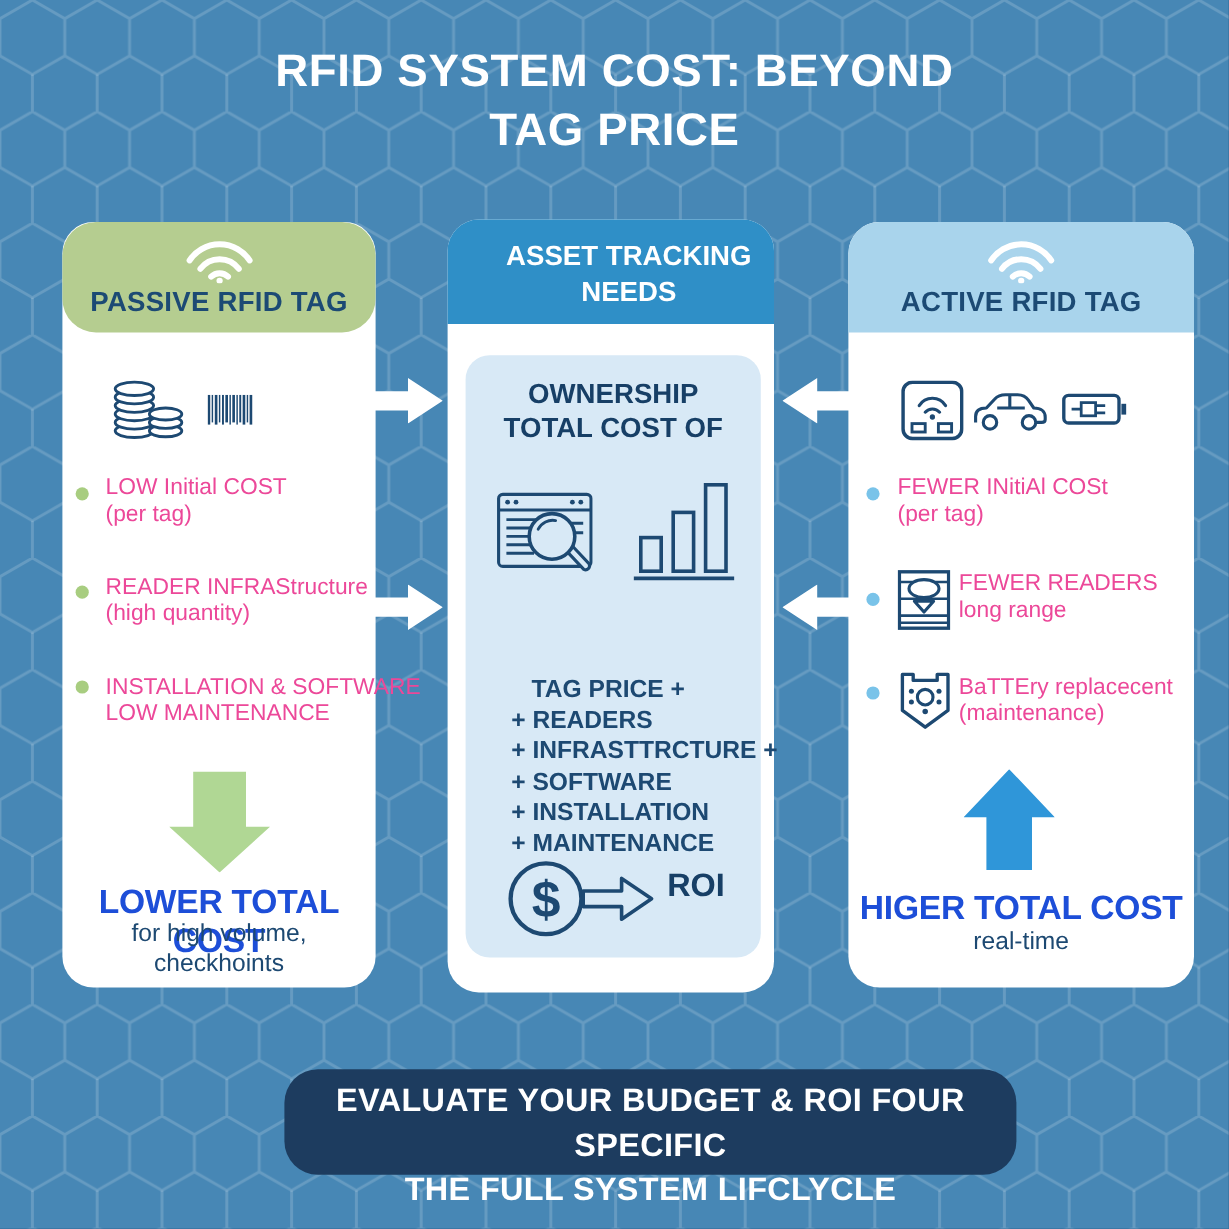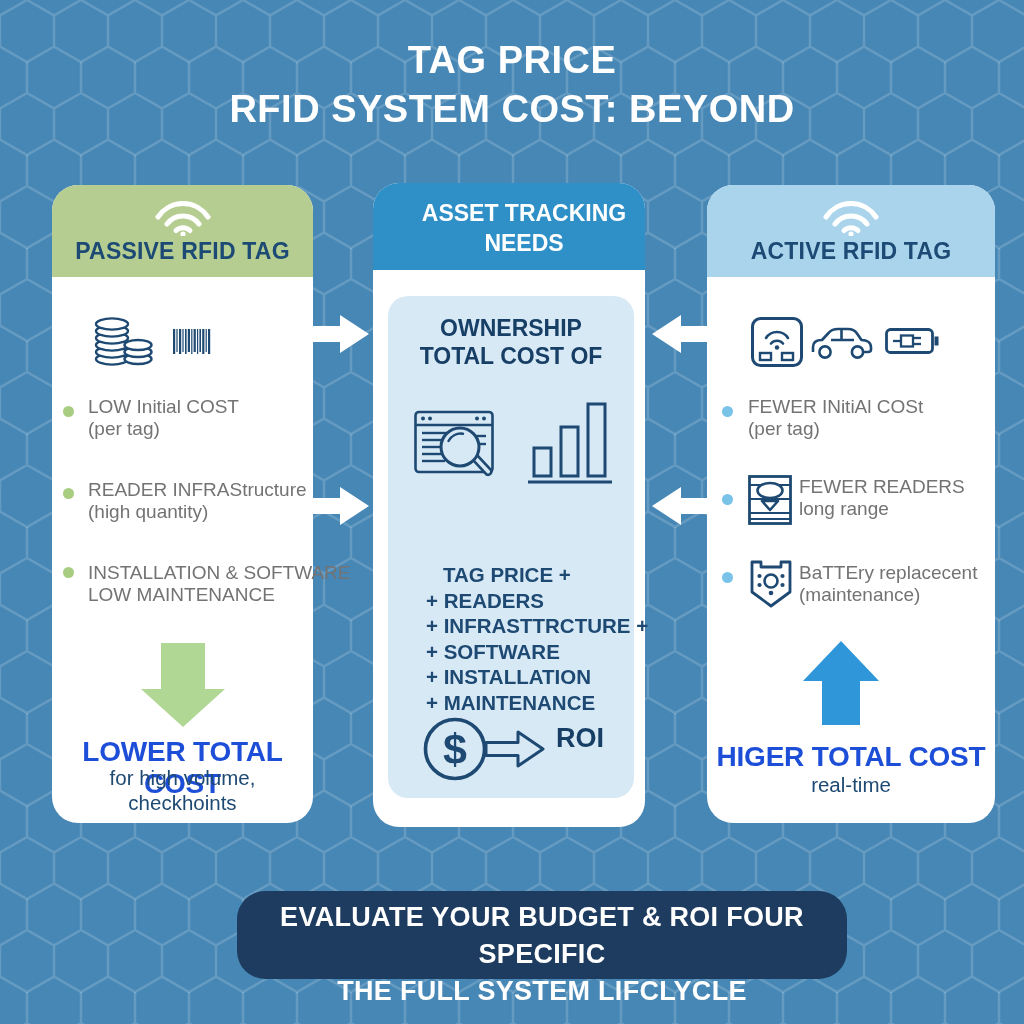--- a/index.html
+++ b/index.html
@@ -7,31 +7,31 @@
          font-family:"Liberation Sans",sans-serif;}
   .bg{position:absolute;left:0;top:0;z-index:0;}
   .abs{position:absolute;}
   .title{left:0;top:36px;width:1024px;text-align:center;color:#ffffff;
          font-size:38px;font-weight:bold;line-height:49px;letter-spacing:.5px;z-index:2;}
   .card{background:#ffffff;border-radius:26px;z-index:1;}
   .lcard{left:52px;top:185px;width:261px;height:638px;}
   .mcard{left:373px;top:183px;width:272px;height:644px;}
   .rcard{left:707px;top:185px;width:288px;height:638px;}
   .hdr{left:0;top:0;width:100%;border-radius:26px 26px 0 0;text-align:center;}
-  .hdr-green{height:92px;background:#b5cd90;}
+  .hdr-green{height:92px;background:#b5cd90;border-radius:28px;}
   .hdr-blue{height:87px;background:#2f8fc7;padding-left:30px;}
   .hdr-lblue{height:92px;background:#a9d4ec;}
   .hdr .wifi{margin-top:9px;}
   .hdr-title{font-size:23px;font-weight:bold;color:#1c4a74;letter-spacing:.2px;margin-top:2px;}
   .hdr-blue .hline{color:#ffffff;font-size:23px;font-weight:bold;line-height:30px;}
   .hdr-blue{padding-top:15px;box-sizing:border-box;}
   .dot{width:11px;height:11px;border-radius:50%;}
   .gdot{background:#a8cd80;}
   .bdot{background:#79c3e9;}
-  .btext{font-size:19px;line-height:22px;color:#737373;white-space:nowrap;}
+  .btext{font-size:19px;line-height:22px;color:#ec4899;white-space:nowrap;}
   .ftitle{width:100%;text-align:center;font-size:28px;font-weight:bold;color:#1d4ed8;letter-spacing:-.2px;}
   .fsub{width:100%;text-align:center;font-size:20.5px;color:#1d4972;}
   .panel{left:15px;top:113px;width:246px;height:502px;background:#d8e9f6;border-radius:20px;}
   .ptitle{left:0;top:18px;width:100%;text-align:center;font-size:23px;font-weight:bold;
           color:#173f66;line-height:28px;}
   .clist{left:38px;top:240px;font-size:20.5px;line-height:25.5px;color:#1d4972;font-weight:bold;white-space:nowrap;margin-top:26px;}
   .clist .indent{padding-left:17px;}
   .roi-label{left:168px;top:427px;font-size:27px;font-weight:bold;color:#173f66;}
   .banner{left:205px;top:891px;width:610px;height:88px;background:#1d3c5f;border-radius:28px;
           text-align:center;color:#ffffff;font-size:27px;font-weight:bold;line-height:37px;
@@ -51,22 +51,22 @@
           <path d="M27,0 L54,15.5 L54,46.5 L27,62 L0,46.5 L0,15.5 Z"></path>
           <path d="M27,62 L27,93"></path>
         </g>
       </pattern>
     </defs>
     <rect width="1024" height="1024" fill="#4787b5"></rect>
     <rect width="1024" height="1024" fill="url(#hex)"></rect>
   </svg>
 
   <div class="abs title">
+    <div>RFID SYSTEM COST: BEYOND</div>
     <div>TAG PRICE</div>
-    <div>RFID SYSTEM COST: BEYOND</div>
   </div>
 
   <section class="abs card lcard">
     <header class="abs hdr hdr-green">
       <svg class="wifi" width="64" height="42" viewBox="0 0 64 42" style="margin:9px auto 0;">
         <g fill="none" stroke="#ffffff" stroke-width="5" stroke-linecap="round">
           <path d="M7,23 A30,30 0 0 1 57,23"></path>
           <path d="M16,30 A20,20 0 0 1 48,30"></path>
           <path d="M25,36.5 A10,10 0 0 1 39,36.5"></path>
         </g>

